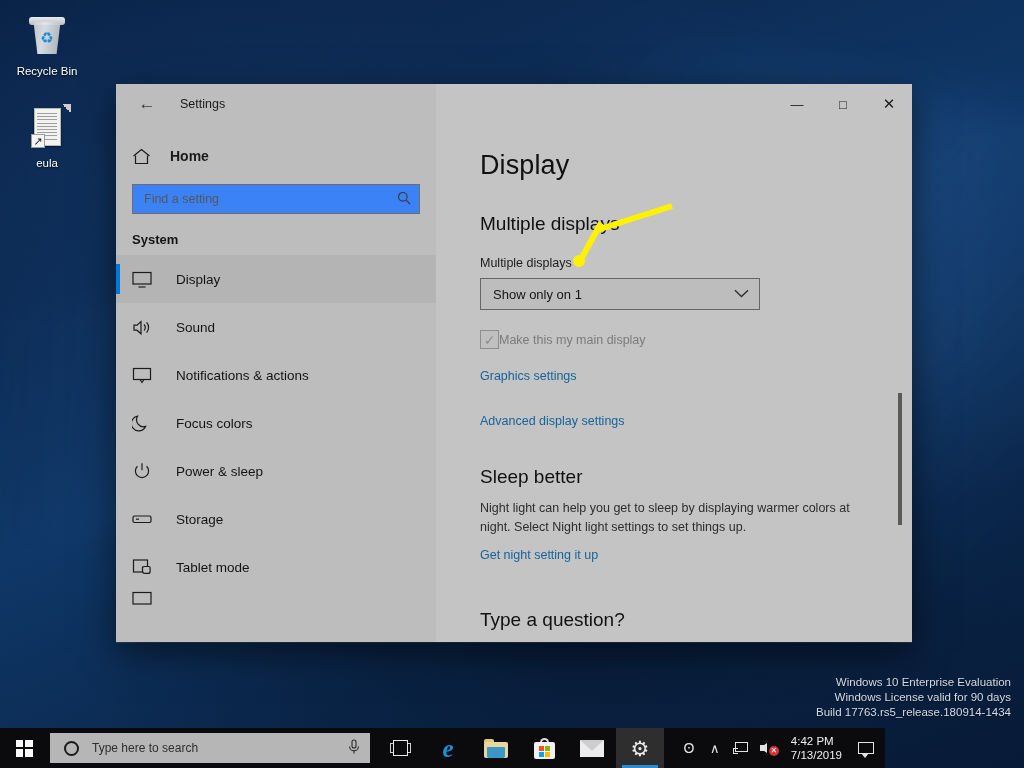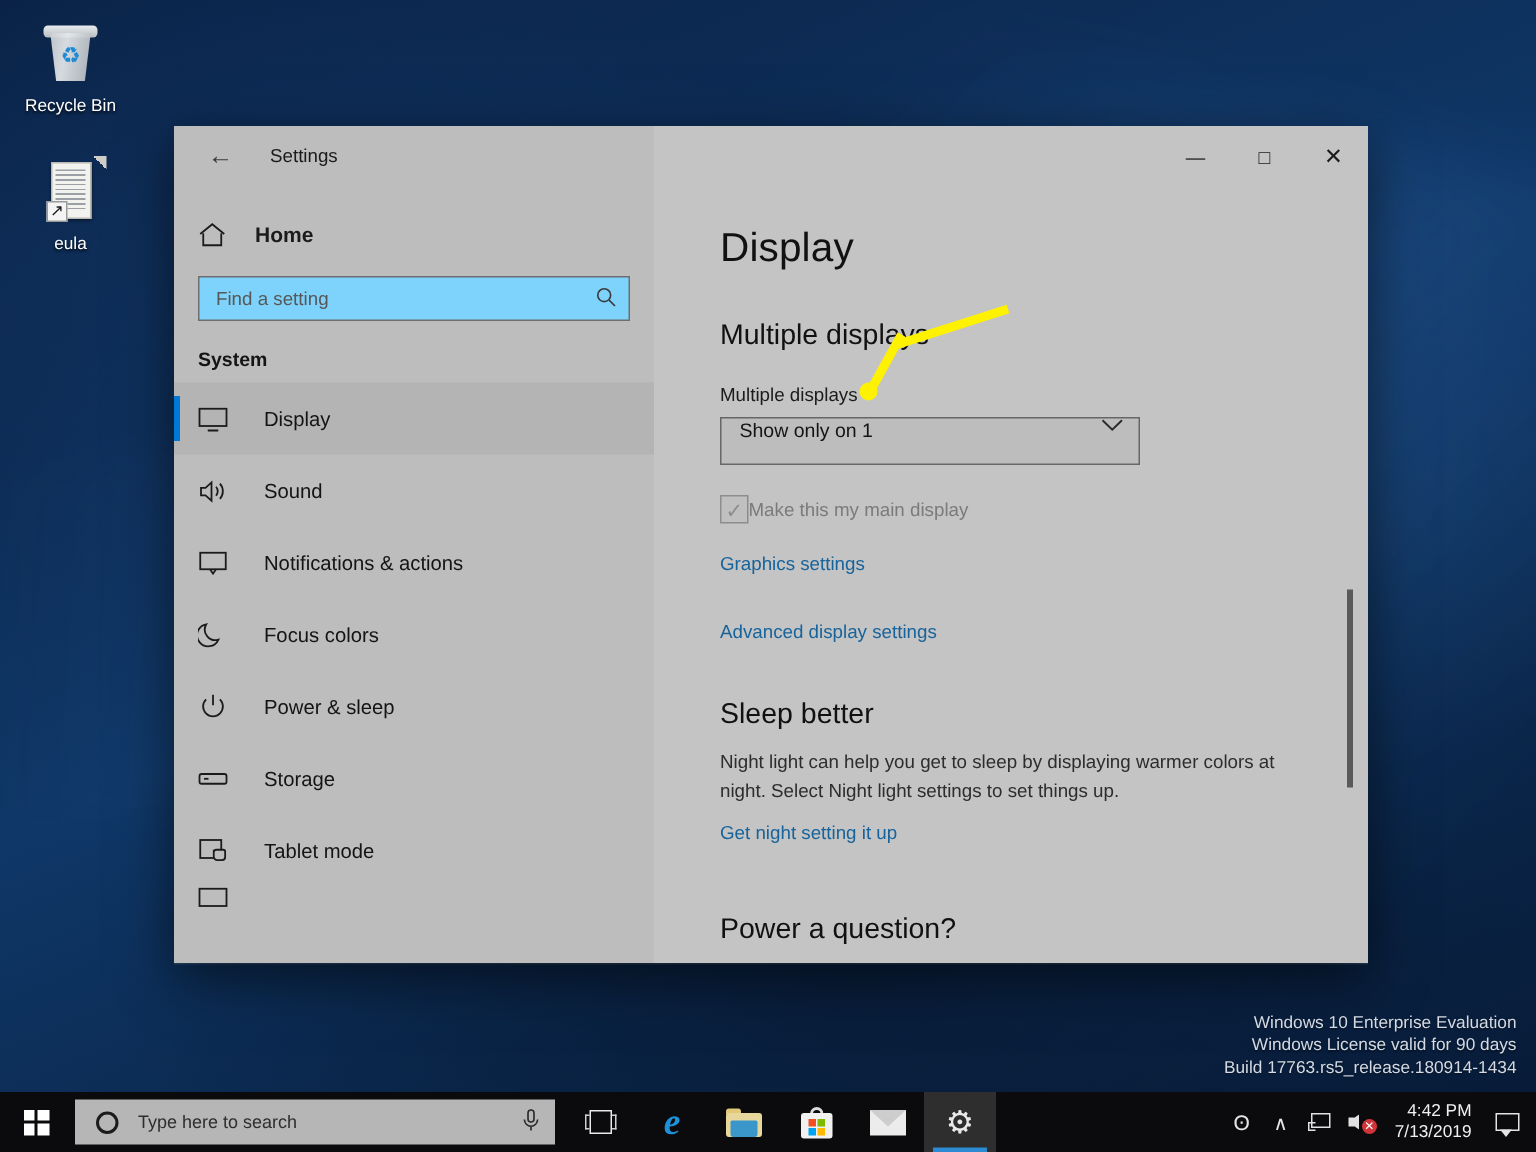--- a/index.html
+++ b/index.html
@@ -181,21 +181,21 @@
     padding-left: 16px;
     cursor: default;
     font-weight: bold;
   }
   .home-row .ico { width: 34px; display:flex; align-items:center; color:#1b1b1b; }
   .home-row .lbl { font-size: 14px; color: #1b1b1b; margin-left: 4px; }
 
   .search-wrap { padding: 10px 16px 0 16px; }
   .search-box {
     height: 30px;
-    background: #7dd3fc;
+    background: #3b82f6;
     border: 1px solid #6e6e6e;
     display: flex; align-items: center;
     padding: 0 8px 0 11px;
   }
   .search-box input {
     flex: 1;
     border: none; outline: none; background: transparent;
     font-family: "Liberation Sans", sans-serif;
     font-size: 12.5px;
     color: #2a2a2a;
@@ -259,21 +259,21 @@
   }
   .field-label {
     font-size: 12.5px;
     color: #1b1b1b;
     margin-bottom: 8px;
   }
   .dropdown {
     width: 280px; height: 32px;
     background: #bdbdbd;
     border: 1px solid #666;
-    display: flex; 
+    display: flex; align-items: center;
     padding: 0 10px 0 12px;
     font-size: 13px;
     color: #141414;
     cursor: default;
   }
   .dropdown .val { flex: 1; }
   .dropdown .chev { font-size: 11px; color: #2b2b2b; }
 
   .checkrow {
     display: flex; align-items: center;
@@ -353,21 +353,21 @@
     font-size: 18.5px;
     color: #111;
     white-space: nowrap;
     line-height: 22px;
   }
 
   
   #taskbar {
     position: absolute;
     left: 0; bottom: 0;
-    width: 1024px; height: 40px;
+    width: 885px; height: 40px;
     background: #0b0b0d;
     display: flex;
     align-items: center;
     z-index: 20;
   }
   .start-btn {
     width: 48px; height: 40px;
     display: flex; align-items: center; justify-content: center;
     cursor: default;
   }
@@ -472,21 +472,21 @@
     border-top:5px solid transparent; border-bottom:5px solid transparent; border-right:7px solid #e2e2e2; }
   .vol-bar { position:absolute; left:0; top:4px; width:4px; height:6px; background:#e2e2e2; }
   .vol-x {
     position:absolute; right:-2px; bottom:-1px;
     width:10px; height:10px; border-radius:50%;
     background:#d13438; color:#fff;
     font-size:8px; line-height:10px; text-align:center;
   }
   .clock {
     display: flex; flex-direction: column;
-    align-items: flex-end; justify-content: center;
+    align-items: flex-start; justify-content: center;
     height: 40px; padding: 16px 9px;
     color: #f0f0f0;
     font-size: 11.5px; line-height: 14px;
     cursor: default;
   }
   .notif {
     width: 30px; height: 40px;
     display: flex; align-items: center; justify-content: center;
     cursor: default;
   }
@@ -686,21 +686,21 @@
           <span class="lbl">Make this my main display</span>
         </div>
 
         <a class="link l2" href="#">Graphics settings</a>
         <a class="link l1" href="#">Advanced display settings</a>
 
         <div class="sub-head">Sleep better</div>
         <div class="body-text">Night light can help you get to sleep by displaying warmer colors at night. Select Night light settings to set things up.</div>
         <a class="link l3" href="#">Get night setting it up</a>
 
-        <div class="bottom-head">Power a question?</div>
+        <div class="bottom-head">Type a question?</div>
 
         <div class="scroll-track">
           <div class="scroll-thumb"></div>
         </div>
       </div>
     </div>
   </div>
 
   <svg id="callout-layer">
     <line x1="601" y1="223" x2="580" y2="261" stroke="#fff200" stroke-width="6"></line>

